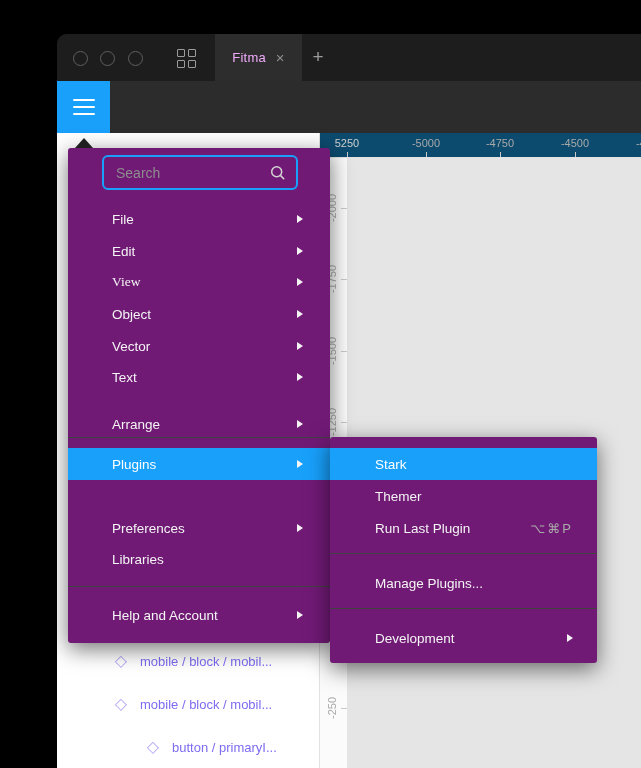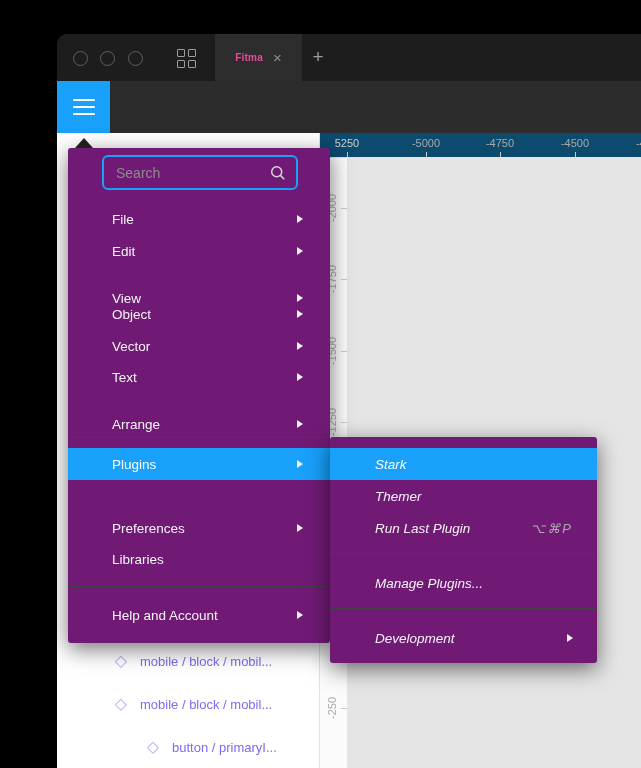--- a/index.html
+++ b/index.html
@@ -14,21 +14,21 @@
 
   
   .titlebar { position:absolute; left:0; top:0; right:0; height:47px; background:#1d1d1d; }
   .tlight { position:absolute; top:17px; width:15px; height:15px; border:1.5px solid #5f5f5f; border-radius:50%; }
   .tl1 { left:16px; } .tl2 { left:43px; } .tl3 { left:71px; }
   .gridicon { position:absolute; left:120px; top:15px; width:19px; height:19px;
               display:grid; grid-template-columns:8px 8px; grid-template-rows:8px 8px; gap:3px; }
   .gridicon span { border:1.5px solid #9c9c9c; border-radius:1px; }
   .tab { position:absolute; left:158px; top:0; width:87px; height:47px; background:#2d2d2d;
          display:flex; align-items:center; justify-content:center; gap:10px; }
-  .tab .tab-label { color:#ec4899; font-size:10px; font-weight:700; letter-spacing:.2px; }
+  .tab .tab-label { color:#f0abfc; font-size:13px; font-weight:400; letter-spacing:.2px; }
   .tab .tab-close { color:#8f8f8f; font-size:15px; line-height:1; }
   .newtab { position:absolute; left:249px; top:11px; width:24px; height:24px; color:#9a9a9a;
             font-size:19px; font-weight:300; display:flex; align-items:center; justify-content:center; }
 
   
   .toolbar { position:absolute; left:0; top:47px; right:0; height:52px; background:#2c2c2c; }
   .hamburger { position:absolute; left:0; top:0; width:53px; height:52px; background:#18a0fb;
                display:flex; flex-direction:column; align-items:center; justify-content:center; gap:5px; }
   .hamburger i { display:block; width:22px; height:2px; background:#fff; border-radius:1px; }
   .tool { position:absolute; top:61px; width:24px; height:24px; display:flex; align-items:center; justify-content:center; }
@@ -59,37 +59,37 @@
   .vtick { position:absolute; left:21px; width:6px; height:1px; background:#c9c9c9; }
 
   .canvas { position:absolute; left:290px; top:124px; right:0; bottom:0; background:#e5e5e5; }
 
   
   .beak { position:absolute; left:75px; top:138px; width:0; height:0; z-index:11;
           border-left:9px solid transparent; border-right:9px solid transparent; border-bottom:10px solid #1f1f1f; }
   .menu { position:absolute; background:#701a75; border-radius:3px; z-index:10;
           box-shadow:0 6px 22px rgba(0,0,0,.55); }
   .mainmenu { left:68px; top:148px; width:262px; height:495px; }
-  .submenu  { left:330px; top:437px; width:267px; height:226px;font-style:italic; }
+  .submenu  { left:330px; top:437px; width:267px; height:226px; }
   .searchbox { position:absolute; left:34px; top:7px; width:196px; height:35px; border:2px solid #18a0fb;
                border-radius:6px; display:flex; align-items:center; padding:0 10px 0 12px; }
   .searchbox input { flex:1; background:transparent; border:none; outline:none; color:#e0e0e0; font-size:14px;
                      font-family:"Liberation Sans", sans-serif; min-width:0; }
   .searchbox input::placeholder { color:#8d8d8d; }
   .searchbox svg { stroke:#d4d4d4; fill:none; stroke-width:1.5; flex:none; }
   .mrow { position:absolute; left:0; right:0; height:32px; display:flex; align-items:center;
           padding:0 27px 0 44px; font-size:13.5px; color:#f4f4f4; }
   .submenu .mrow { padding:0 24px 0 45px; }
   .mrow .mlabel { flex:1; white-space:nowrap; }
   .mrow.hl { background:#18a0fb; color:#fff; }
   .arrow { width:0; height:0; border-left:6px solid #f4f4f4; border-top:4.5px solid transparent; border-bottom:4.5px solid transparent; }
   .shortcut { color:#ababab; font-size:13px; letter-spacing:2px; white-space:nowrap; }
   .msep { position:absolute; left:0; right:0; height:1px; background:#424242; }
 
-  .r-file{top:55px;} .r-edit{top:87px;} .r-view{top:134px;} .r-object{top:150px;} .r-vector{top:182px;}
+  .r-file{top:55px;} .r-edit{top:87px;} .r-view{top:118px;font-family:Liberation Serif, serif;} .r-object{top:150px;} .r-vector{top:182px;}
   .r-text{top:213px;} .r-arrange{top:260px;} .sep1{top:289px;}
   .r-plugins{top:300px;} .r-integrations{top:332px;} .r-preferences{top:364px;} .r-libraries{top:395px;}
   .sep2{top:438px;} .r-help{top:451px;}
   .s-stark{top:11px;} .s-themer{top:43px;} .s-run{top:75px;gap:36px;} .ssep1{top:116px;}
   .s-manage{top:130px;} .ssep2{top:171px;} .s-dev{top:185px;}
 </style>
 </head>
 <body>
 
 <div class="stage">

